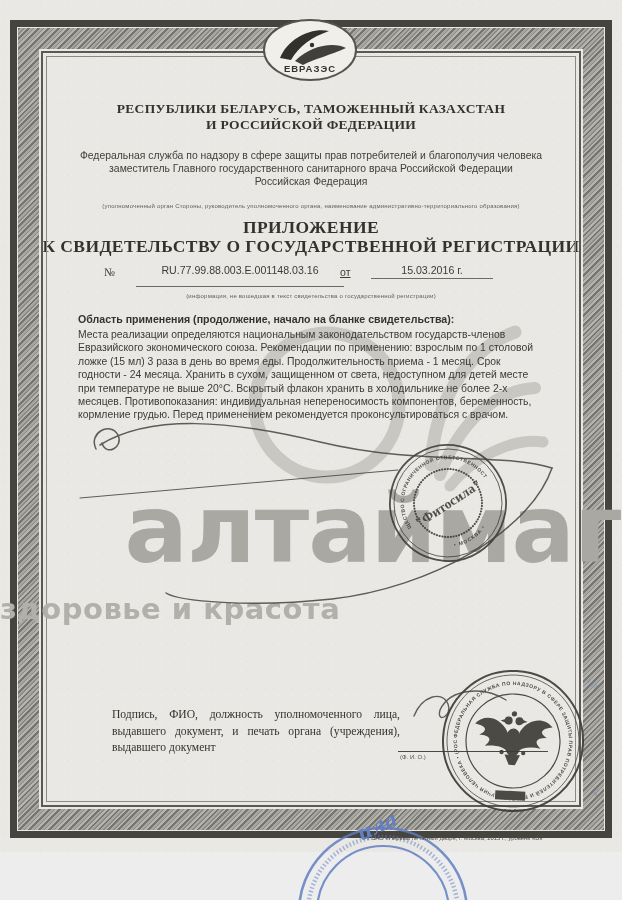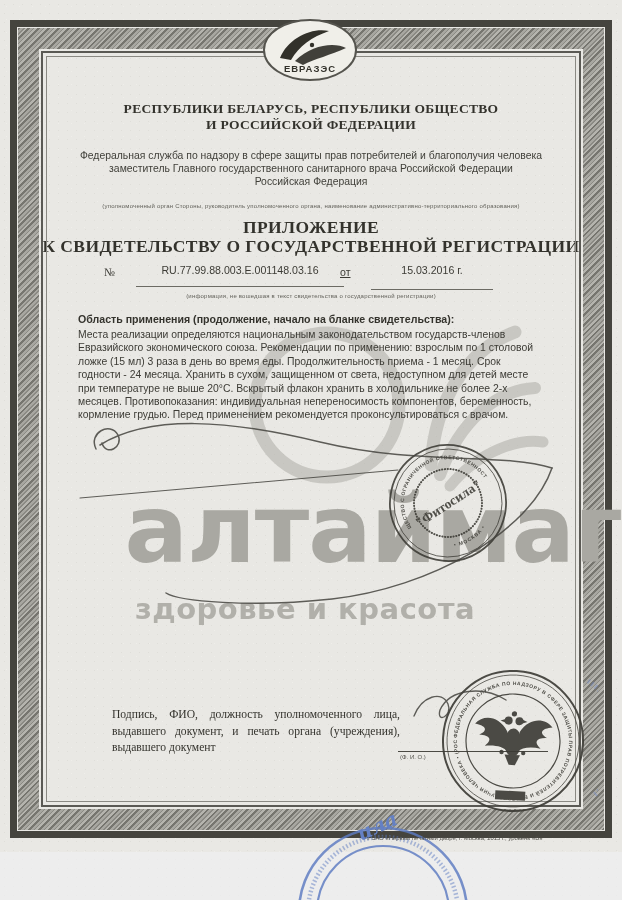--- a/index.html
+++ b/index.html
@@ -24,28 +24,28 @@
   .header-top{top:101px;font-size:13.5px;line-height:15.5px;letter-spacing:.3px;}
   .agency{top:149px;font-size:10.4px;line-height:13px;color:#41403a;}
   .caption{font-size:6px;color:#62615a;letter-spacing:.2px;z-index:4;}
   .cap1{top:203px;}
   .cap2{top:293px;}
   .title{top:218px;font-size:17.5px;line-height:19px;letter-spacing:.4px;}
   .regrow{position:absolute;top:264px;left:0;right:0;height:18px;z-index:4;font-size:10.6px;color:#3c3b35;}
   .reg-label{position:absolute;left:104px;top:2px;font-family:"Liberation Serif",serif;font-size:11.5px;}
   .reg-number{position:absolute;left:136px;top:0;width:208px;text-align:center;border-bottom:1.2px solid #6b6a63;padding-bottom:10px;}
   .reg-from{position:absolute;left:340px;top:2px;text-decoration:underline;}
-  .reg-date{position:absolute;left:371px;top:0;width:122px;text-align:center;border-bottom:1.2px solid #6b6a63;padding-bottom:13px;}
+  .reg-date{position:absolute;left:371px;top:0;width:122px;text-align:center;border-bottom:1.2px solid #6b6a63;padding-bottom:2px;}
   .scope-h{position:absolute;left:78px;top:313px;width:470px;font-size:10.6px;font-weight:bold;color:#34332d;z-index:4;}
   .scope-p{position:absolute;left:78px;top:328px;width:464px;font-size:10.4px;line-height:13.4px;color:#3c3b35;text-align:left;z-index:4;}
   
   .wm-word{position:absolute;top:482px;left:0;right:0;text-align:right;z-index:2;
     font-family:"DejaVu Sans",sans-serif;font-weight:bold;font-size:94px;line-height:96px;
     color:#a9a8a2;letter-spacing:-1px;}
-  .wm-tag{position:absolute;top:592px;left:0;right:12px;text-align:center;z-index:2;
+  .wm-tag{position:absolute;top:592px;left:0;right:12px;text-align:left;z-index:2;
     font-family:"DejaVu Sans",sans-serif;font-weight:bold;font-size:29px;color:#b1b0aa;letter-spacing:.5px;}
   .wm-gfx{position:absolute;left:235px;top:290px;z-index:2;}
   
   .stamp-fitosila{position:absolute;left:383px;top:438px;z-index:3;transform:rotate(-33deg);opacity:.88;}
   .stamp-rospn{position:absolute;left:438px;top:666px;z-index:3;transform:rotate(3deg);opacity:.9;}
   .sig-overlay{position:absolute;inset:0;z-index:5;pointer-events:none;}
   .sign-block{position:absolute;left:76px;top:707px;width:288px;z-index:4;
     font-family:"Liberation Serif",serif;font-size:11.6px;line-height:16.5px;color:#33322c;text-align:justify;margin-left:36px;}
   .fio-line{position:absolute;left:398px;top:751px;width:150px;border-top:1.1px solid #4a4943;z-index:2;}
   .fio-cap{position:absolute;left:400px;top:754px;font-size:6px;color:#55544e;z-index:2;}
@@ -73,21 +73,21 @@
     <svg width="100" height="68" viewBox="0 0 100 68">
       <ellipse cx="50" cy="34" rx="46" ry="30" fill="#f0efe9" stroke="#55544e" stroke-width="2"></ellipse>
       <path d="M20,42 C28,22 52,11 69,15 C52,21 39,30 31,44 Z" fill="#32312a"></path>
       <path d="M35,45 C52,28 75,26 86,32 C71,39 54,43 43,49 Z" fill="#32312a" opacity=".92"></path>
       <circle cx="52" cy="29" r="2.2" fill="#32312a"></circle>
       <text x="50" y="56" text-anchor="middle" font-family="Liberation Sans, sans-serif" font-size="9.5" font-weight="bold" letter-spacing="1" fill="#32312a">ЕВРАЗЭС</text>
     </svg>
   </div>
 
   <div class="tc h-serif header-top">
-    <div>РЕСПУБЛИКИ БЕЛАРУСЬ, РЕСПУБЛИКИ ОБЩЕСТВО</div>
+    <div>РЕСПУБЛИКИ БЕЛАРУСЬ, ТАМОЖЕННЫЙ КАЗАХСТАН</div>
     <div>И РОССИЙСКОЙ ФЕДЕРАЦИИ</div>
   </div>
   <div class="tc agency">
     <div>Федеральная служба по надзору в сфере защиты прав потребителей и благополучия человека</div>
     <div>заместитель Главного государственного санитарного врача Российской Федерации</div>
     <div>Российская Федерация</div>
   </div>
   <div class="tc caption cap1">(уполномоченный орган Стороны, руководитель уполномоченного органа, наименование административно-территориального образования)</div>
 
   <div class="tc h-serif title">

